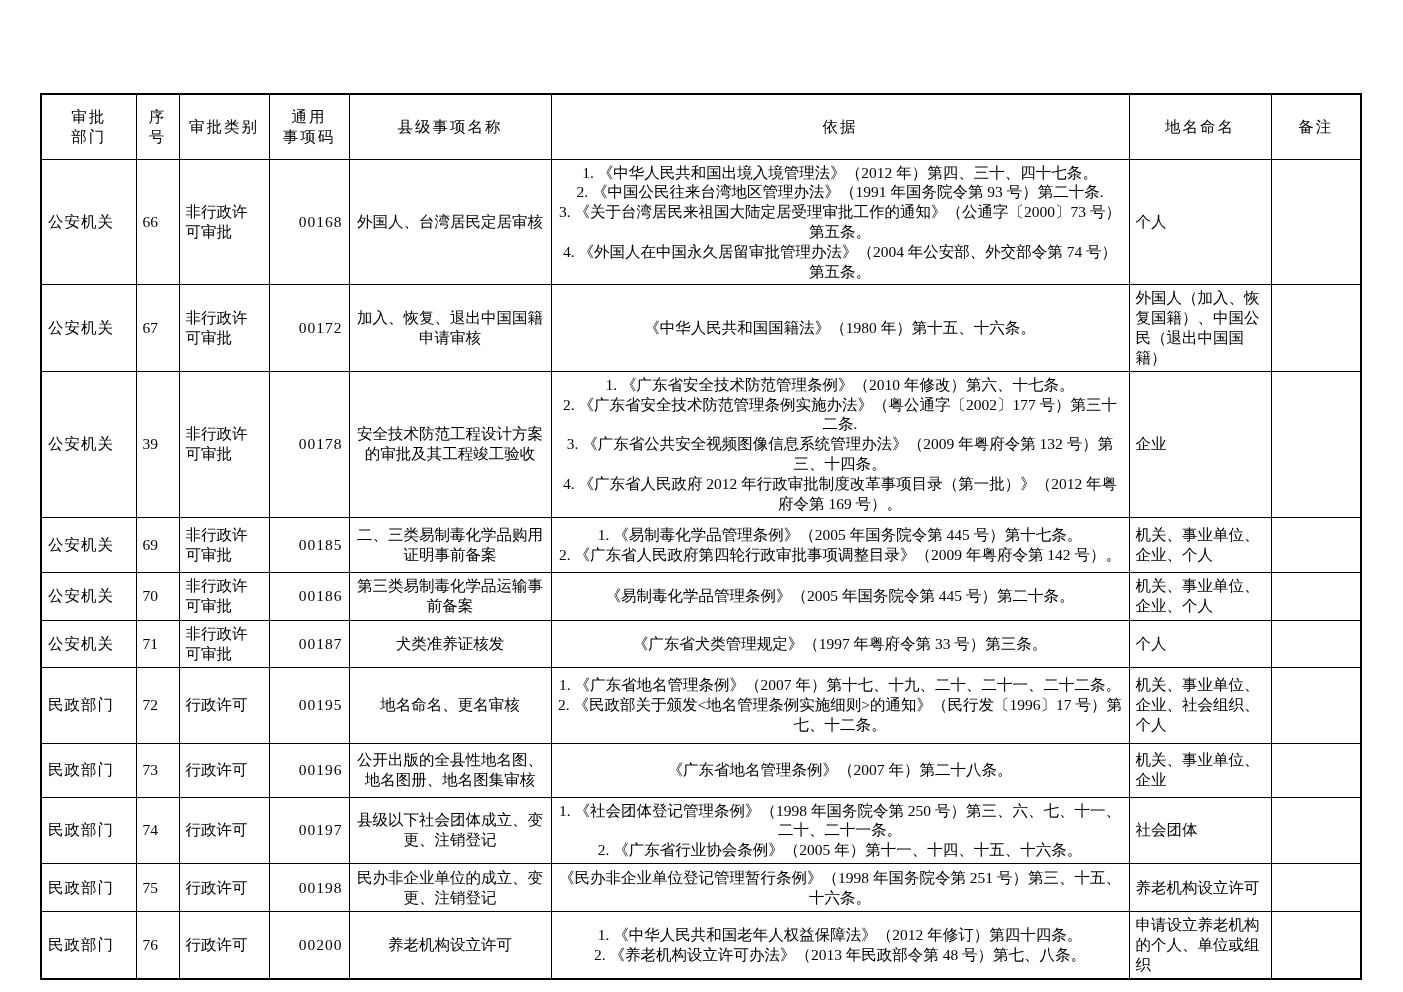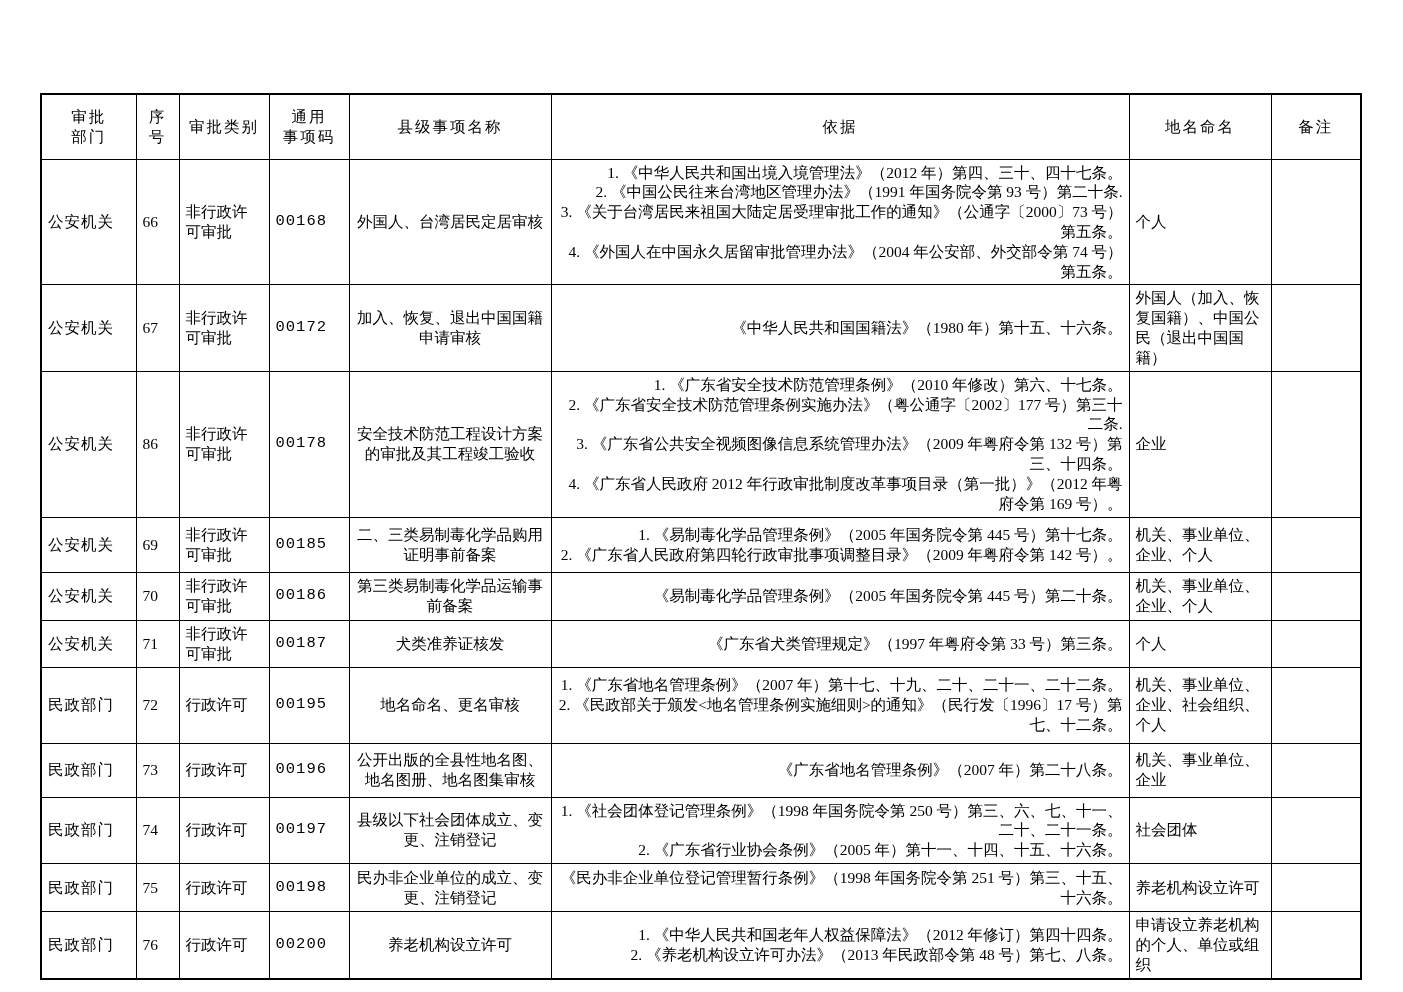--- a/index.html
+++ b/index.html
@@ -33,24 +33,24 @@
   thead tr { height: 65px; }
   th {
     font-weight: normal;
     text-align: center;
     white-space: pre-line;
     letter-spacing: 2px;
   }
   td.c-dept { letter-spacing: 1px; }
   td.c-no   { padding: 3px 2px; }
   td.c-cat  { text-align: left; padding: 3px 5px; }
-  td.c-code { text-align: left; letter-spacing: 1px; font-family: Liberation Mono, monospace; }
+  td.c-code { text-align: right; letter-spacing: 1px; }
   td.c-item { text-align: center; padding: 3px 7px; }
   td.c-basis {
-    text-align: right;
+    text-align: center;
     padding: 2px 8px;
     white-space: pre-line;
   }
   td.c-target { text-align: left; padding: 3px 7px; }
   td.c-remark { }
 </style>
 </head>
 <body>
 
 <div class="page">
@@ -99,21 +99,21 @@
     <td class="c-no">67</td>
     <td class="c-cat">非行政许可审批</td>
     <td class="c-code">00172</td>
     <td class="c-item">加入、恢复、退出中国国籍申请审核</td>
     <td class="c-basis">《中华人民共和国国籍法》（1980 年）第十五、十六条。</td>
     <td class="c-target">外国人（加入、恢复国籍）、中国公民（退出中国国籍）</td>
     <td class="c-remark"></td>
   </tr>
         <tr style="height: 112px;">
     <td class="c-dept">公安机关</td>
-    <td class="c-no">86</td>
+    <td class="c-no">39</td>
     <td class="c-cat">非行政许可审批</td>
     <td class="c-code">00178</td>
     <td class="c-item">安全技术防范工程设计方案的审批及其工程竣工验收</td>
     <td class="c-basis">1. 《广东省安全技术防范管理条例》（2010 年修改）第六、十七条。
 2. 《广东省安全技术防范管理条例实施办法》（粤公通字〔2002〕177 号）第三十二条.
 3. 《广东省公共安全视频图像信息系统管理办法》（2009 年粤府令第 132 号）第三、十四条。
 4. 《广东省人民政府 2012 年行政审批制度改革事项目录（第一批）》（2012 年粤府令第 169 号）。</td>
     <td class="c-target">企业</td>
     <td class="c-remark"></td>
   </tr>

